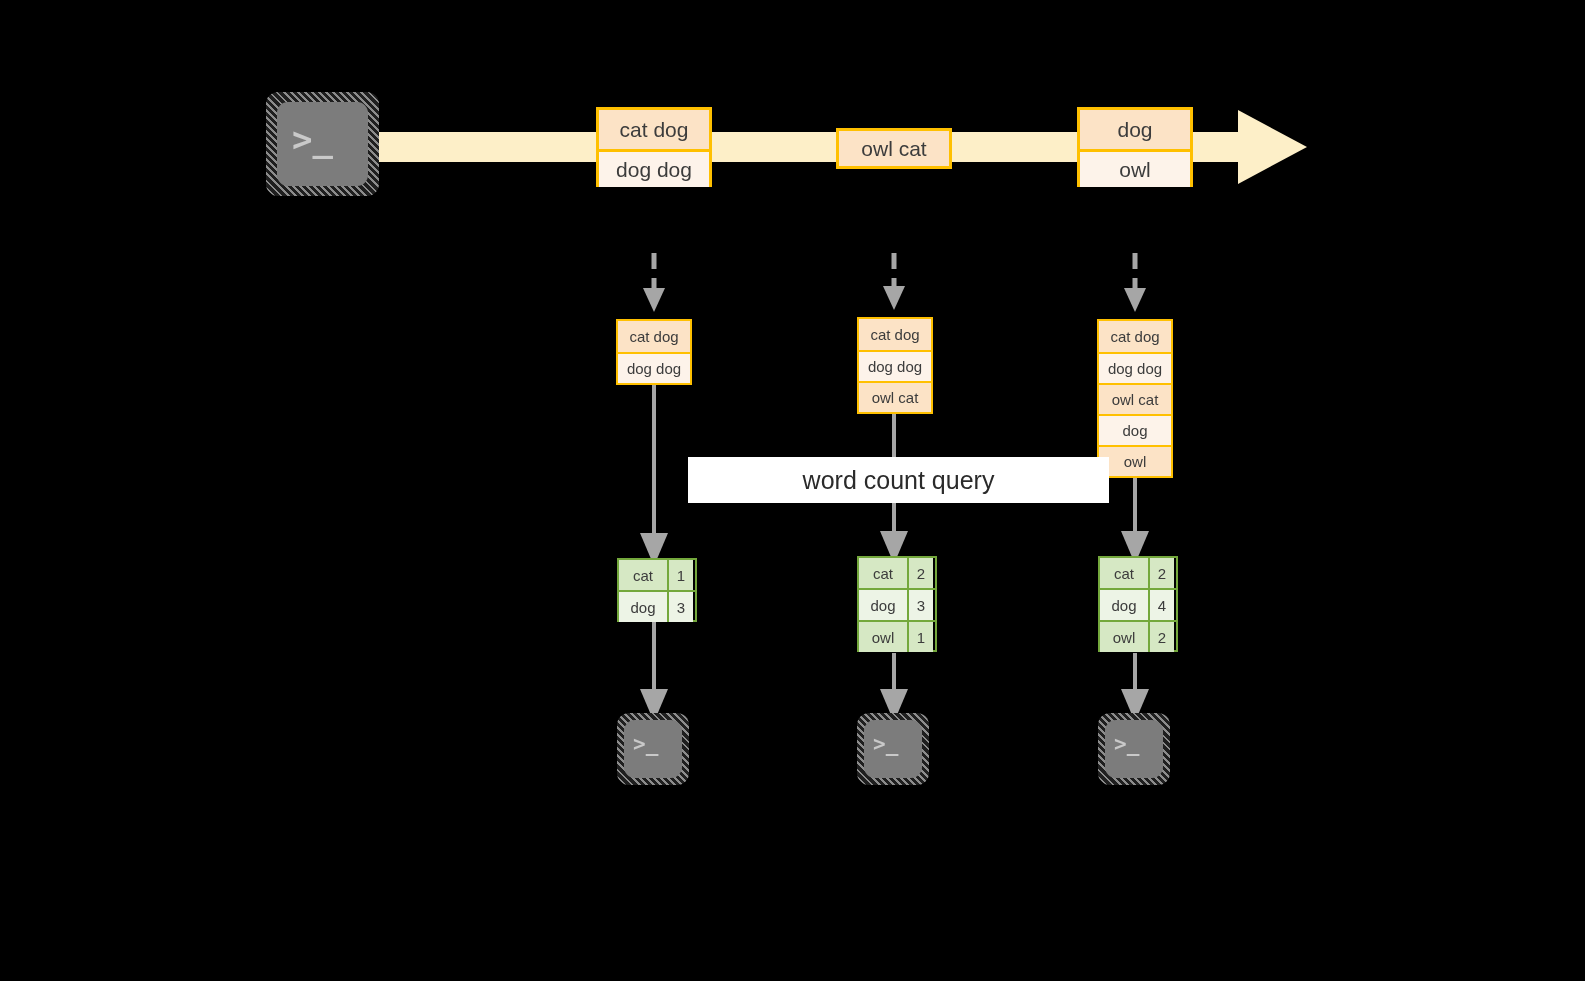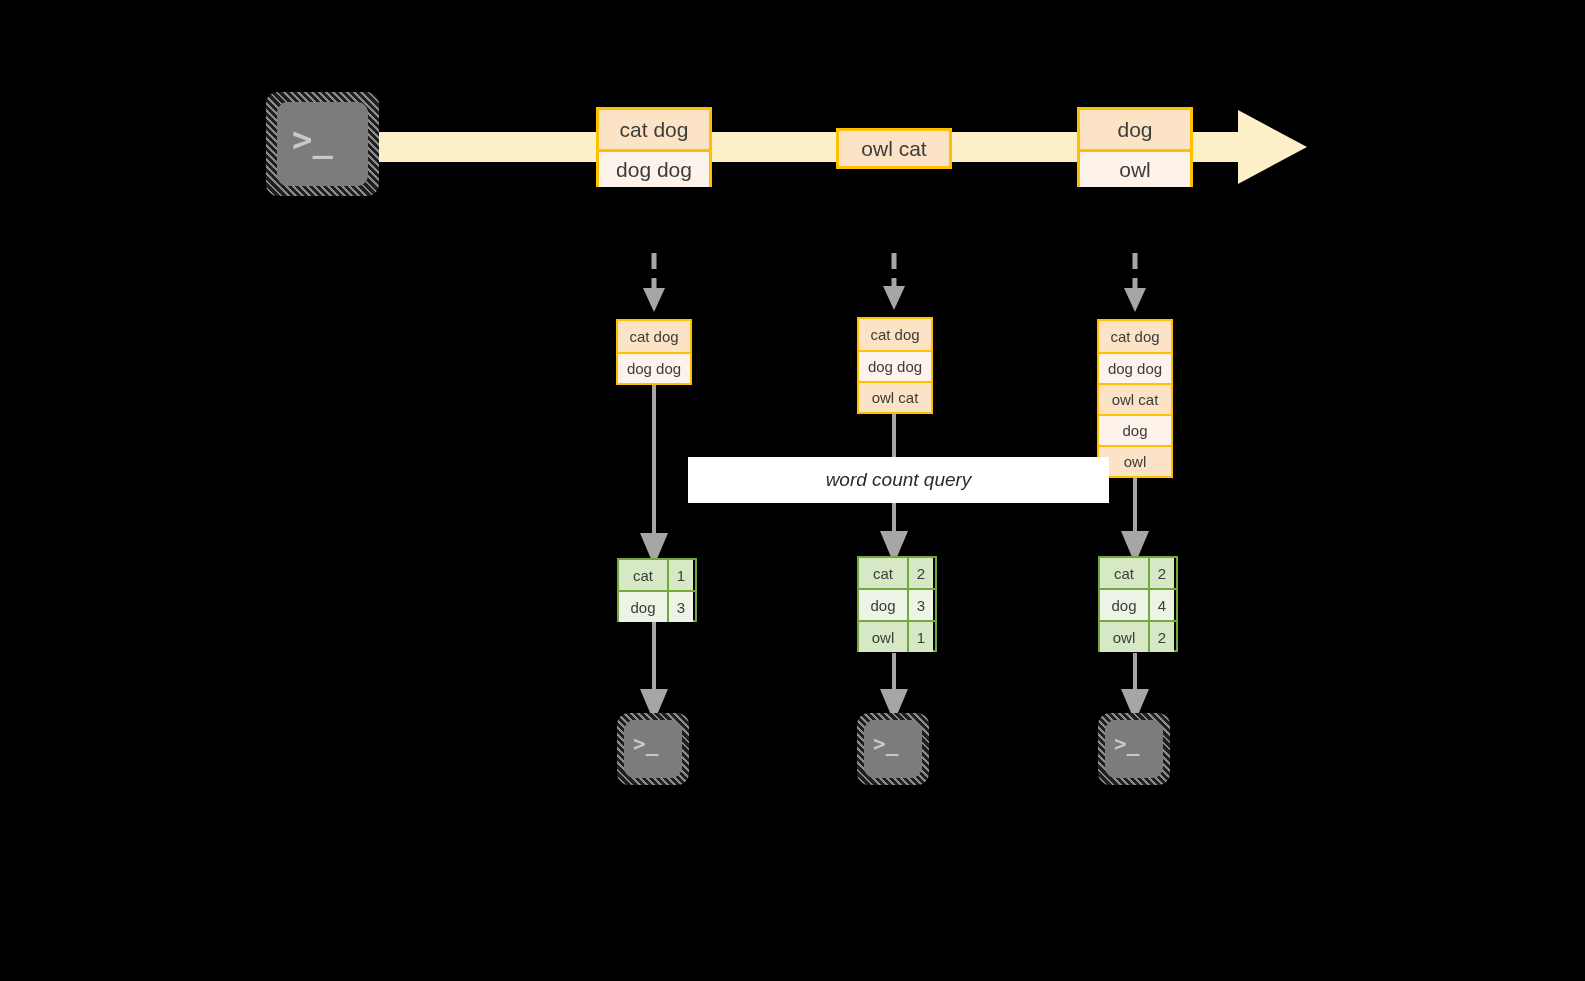--- a/index.html
+++ b/index.html
@@ -126,21 +126,21 @@
 
 <div class="snap" style="left:1097px;top:319px;width:76px;height:159px;">
   <div class="row dark">cat dog</div>
   <div class="row light">dog dog</div>
   <div class="row dark">owl cat</div>
   <div class="row light">dog</div>
   <div class="row dark">owl</div>
 </div>
 
 <div class="banner" style="left:688px;top:457px;width:421px;height:46px;">
-  <span style="font-size:19px;font-style:italic;">word count query</span>
+  <span style="font-size:25px;">word count query</span>
 </div>
 
 <div class="restab" style="left:617px;top:558px;width:80px;height:64px;">
   <div class="trow dark">
     <div class="tc k">cat</div>
     <div class="tc v">1</div>
   </div>
   <div class="trow light">
     <div class="tc k">dog</div>
     <div class="tc v">3</div>

